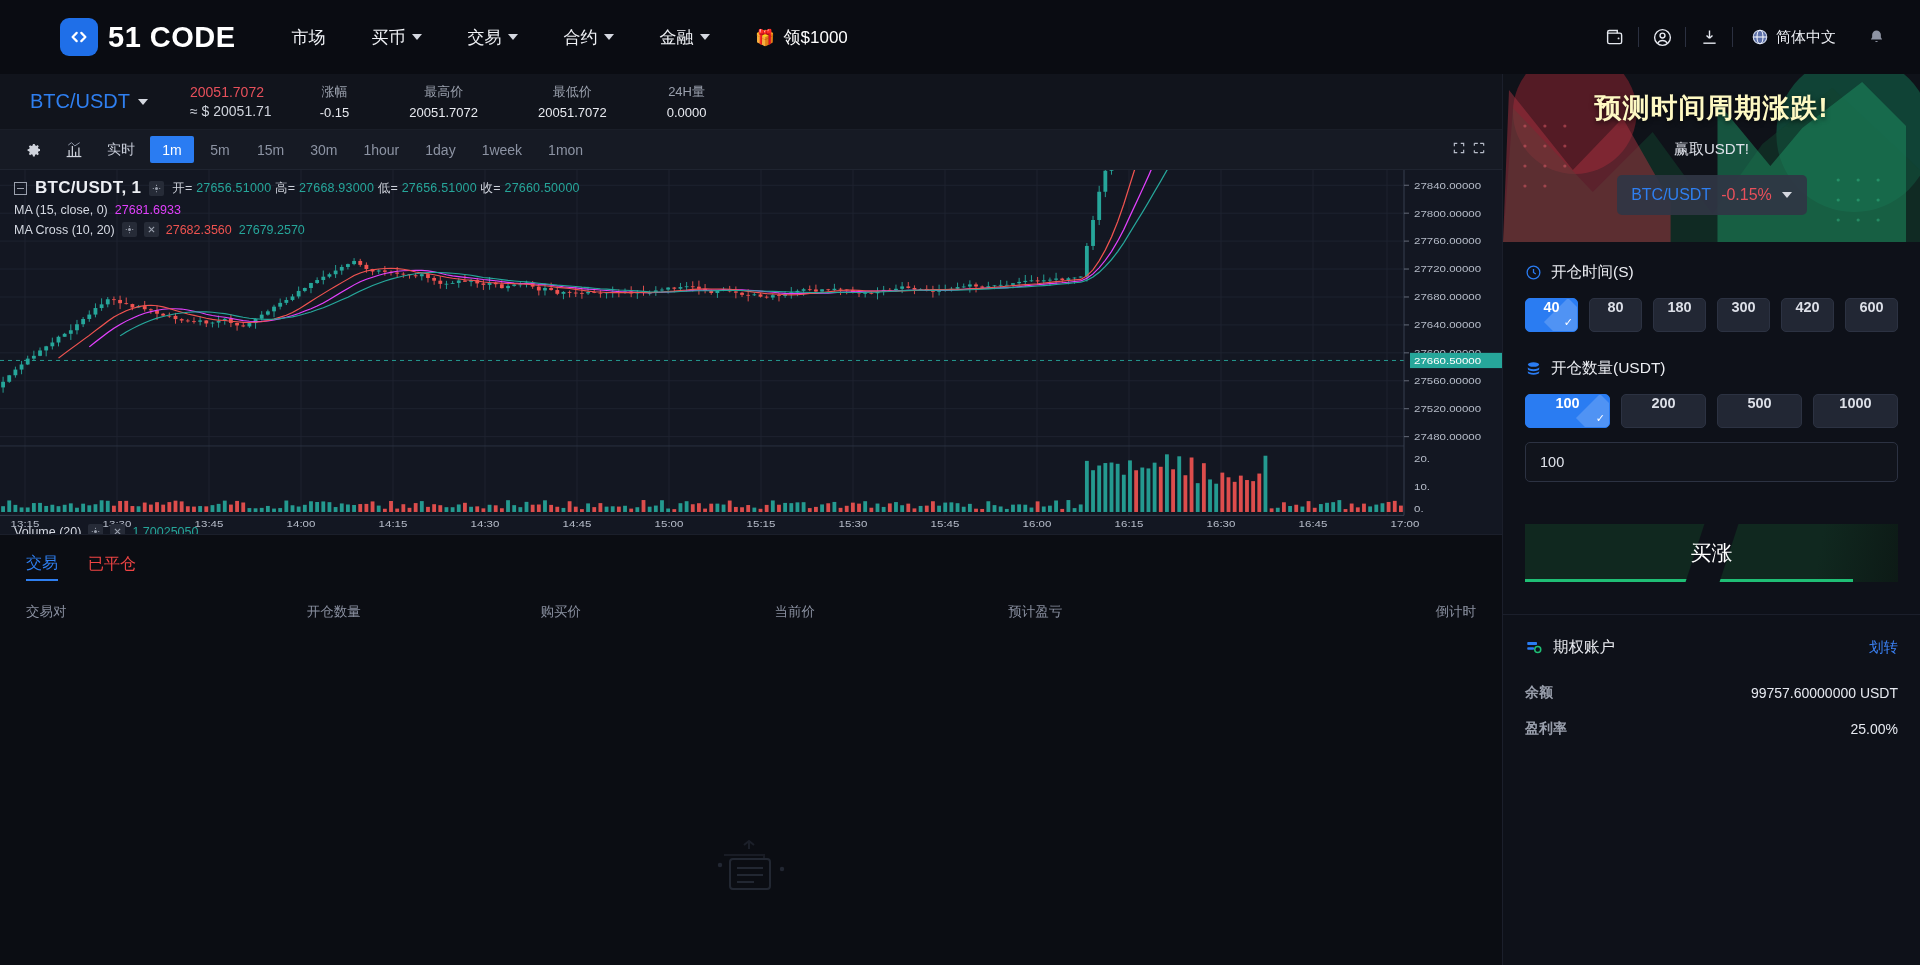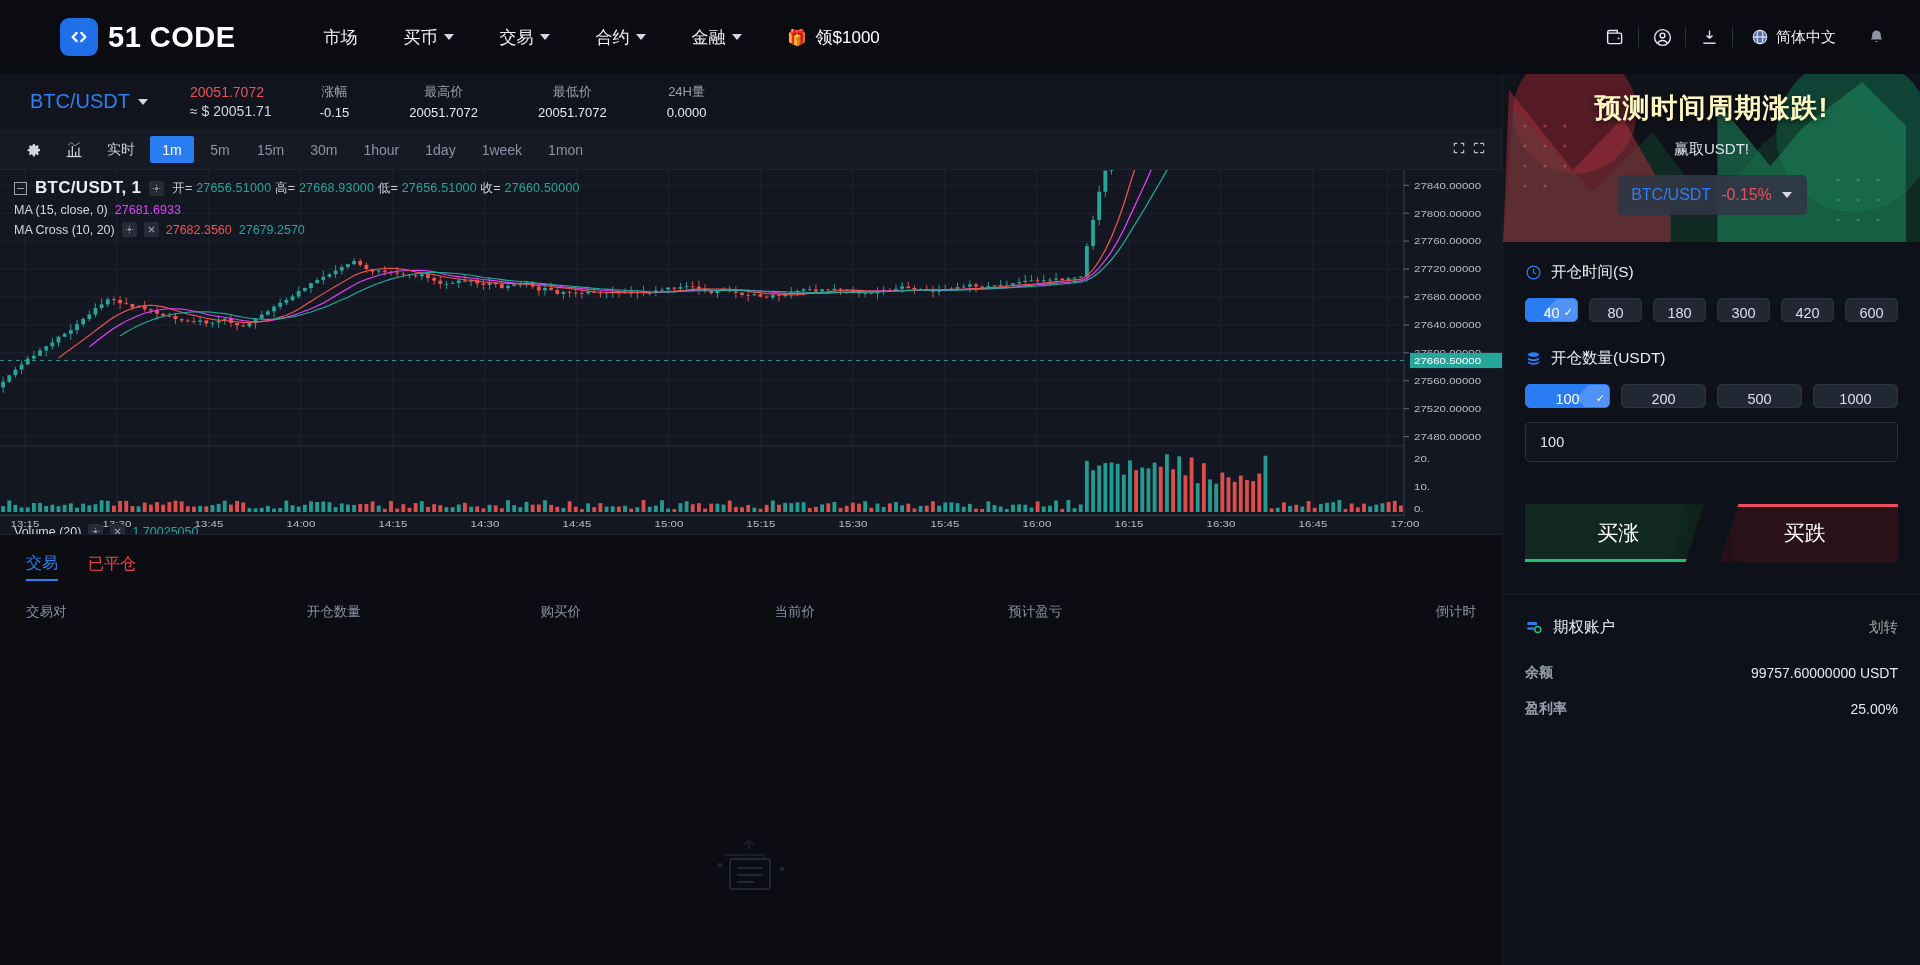--- a/index.html
+++ b/index.html
@@ -10,21 +10,21 @@
     color: #e8eaf0;
     overflow: hidden;
   }
   .app { width: 1920px; height: 965px; position: relative; display: flex; flex-direction: column; }
 
   
   .topnav {
     height: 74px; background: #0a0c12; display: flex; align-items: center;
     padding: 0 24px 0 60px; flex: 0 0 74px; position: relative;
   }
-  .brand { display: flex; align-items: center; gap: 10px; margin-right: 88px; }
+  .brand { display: flex; align-items: center; gap: 10px; margin-right: 56px; }
   .brand-mark {
     width: 38px; height: 38px; border-radius: 9px; background: #1f6fe8;
     display: flex; align-items: center; justify-content: center;
     color: #fff; font-size: 17px; font-weight: bold; letter-spacing: -1px;
   }
   .brand-name { font-size: 29px; font-weight: bold; letter-spacing: 0.5px; color: #fff; }
   .nav-items { display: flex; align-items: center; gap: 46px; }
   .nav-item {
     font-size: 17px; color: #f0f2f6; cursor: pointer; display: flex;
     align-items: center; gap: 6px; white-space: nowrap;
@@ -121,23 +121,23 @@
     background: rgba(48,54,68,.92); display:flex; align-items:center; justify-content:center; gap:10px;
     cursor:pointer;
   }
   .ps-name { color:#2f7ff0; font-size:16px; }
   .ps-chg { color:#e8505b; font-size:16px; }
 
   .panel-body { padding: 20px 22px 0 22px; }
   .sect-title { display:flex; align-items:center; gap:9px; font-size:15.5px; color:#eceef3; margin-bottom: 15px; }
   .chips { display:flex; gap: 11px; margin-bottom: 26px; }
   .chip {
-    flex: 1 1 0; height: 24px; border-radius: 5px; background:#222734; border:1px solid #2c3242;
-    display:flex; align-items:flex-end; justify-content:center; font-size:14.5px; color:#dcdfe7;
-    cursor:pointer; position:relative; overflow:hidden;
+    flex: 1 1 0; height: 34px; border-radius: 5px; background:#222734; border:1px solid #2c3242;
+    display:flex; align-items:flex-start; justify-content:center; font-size:14.5px; color:#dcdfe7;
+    cursor:pointer; position:relative; overflow:hidden;font-weight:bold;
   }
   .chip.sel { background:#2a7cf2; border-color:#2a7cf2; color:#fff; }
   .chip.sel .tickmark { position:absolute; right:4px; bottom:2px; font-size:11px; color:#fff; }
   .chip.sel:before {
     content:""; position:absolute; right:-8px; bottom:-8px; width:34px; height:34px;
     background: rgba(255,255,255,.18); transform: rotate(45deg); transform-origin: center;
   }
   .amt-input {
     width:100%; height:40px; border-radius:5px; background:#11141c; border:1px solid #2c3242;
     color:#dfe2ea; font-size:14.5px; padding: 0 14px; outline:none;
@@ -148,21 +148,21 @@
   .tb-up { background: linear-gradient(100deg, #10281f 0%, #10281f 78%, #0d1a16 100%); }
   .tb-up:after { content:""; position:absolute; left:0; bottom:0; width:88%; height:3px; background:#1fbf75; }
   .tb-dn { background: linear-gradient(100deg, #1c1116 0%, #2a1219 22%, #2a1219 100%); }
   .tb-dn:after { content:""; position:absolute; right:0; top:0; width:88%; height:3px; background:#ef4b5e; }
   .tb-txt { font-size: 21px; color:#fff; position:relative; z-index:2; }
   .slash { position:absolute; left:50%; top:0; width:34px; height:100%; transform: translateX(-50%) skewX(-18deg); background:#0e1119; z-index:1; }
 
   .acct { margin-top: 32px; border-top: 1px solid #1b1f2b; padding: 22px 22px 0 22px; }
   .acct-head { display:flex; align-items:center; justify-content:space-between; margin-bottom: 26px; }
   .acct-left { display:flex; align-items:center; gap:10px; font-size:15.5px; color:#eceef3; }
-  .acct-act { font-size:14.5px; color:#a3a3a3; cursor:pointer; }
+  .acct-act { font-size:14.5px; color:#3b82f6; cursor:pointer; }
   .acct-row { display:flex; justify-content:space-between; align-items:center; margin-bottom: 18px; font-size:14px; }
   .acct-k { color:#9aa0ad;font-weight:bold; }
   .acct-v { color:#e6e9f0; }
 </style>
 </head>
 <body>
 
 <div class="app">
 
   <div class="topnav">
@@ -1279,23 +1279,20 @@
           <div class="chip">500</div>
           <div class="chip">1000</div>
         </div>
         <input class="amt-input" value="100" style="">
 
         <div class="trade-btns">
           <div class="tb-up">
               <span class="tb-txt">买涨</span>
             </div>
           <div class="slash"></div>
-          <div class="tb-dn">
-              <span class="tb-txt">买跌</span>
-            </div>
         </div>
       </div>
 
       <div class="acct">
         <div class="acct-head">
           <div class="acct-left">
             <svg width="18" height="18" viewBox="0 0 24 24">
                 <rect x="3" y="4" width="13" height="4" rx="1" fill="#2a7cf2"></rect>
                 <rect x="3" y="11" width="9" height="3.4" rx="1" fill="#2a7cf2"></rect>
                 <circle cx="17" cy="14" r="4" fill="none" stroke="#1fbf75" stroke-width="2"></circle>

